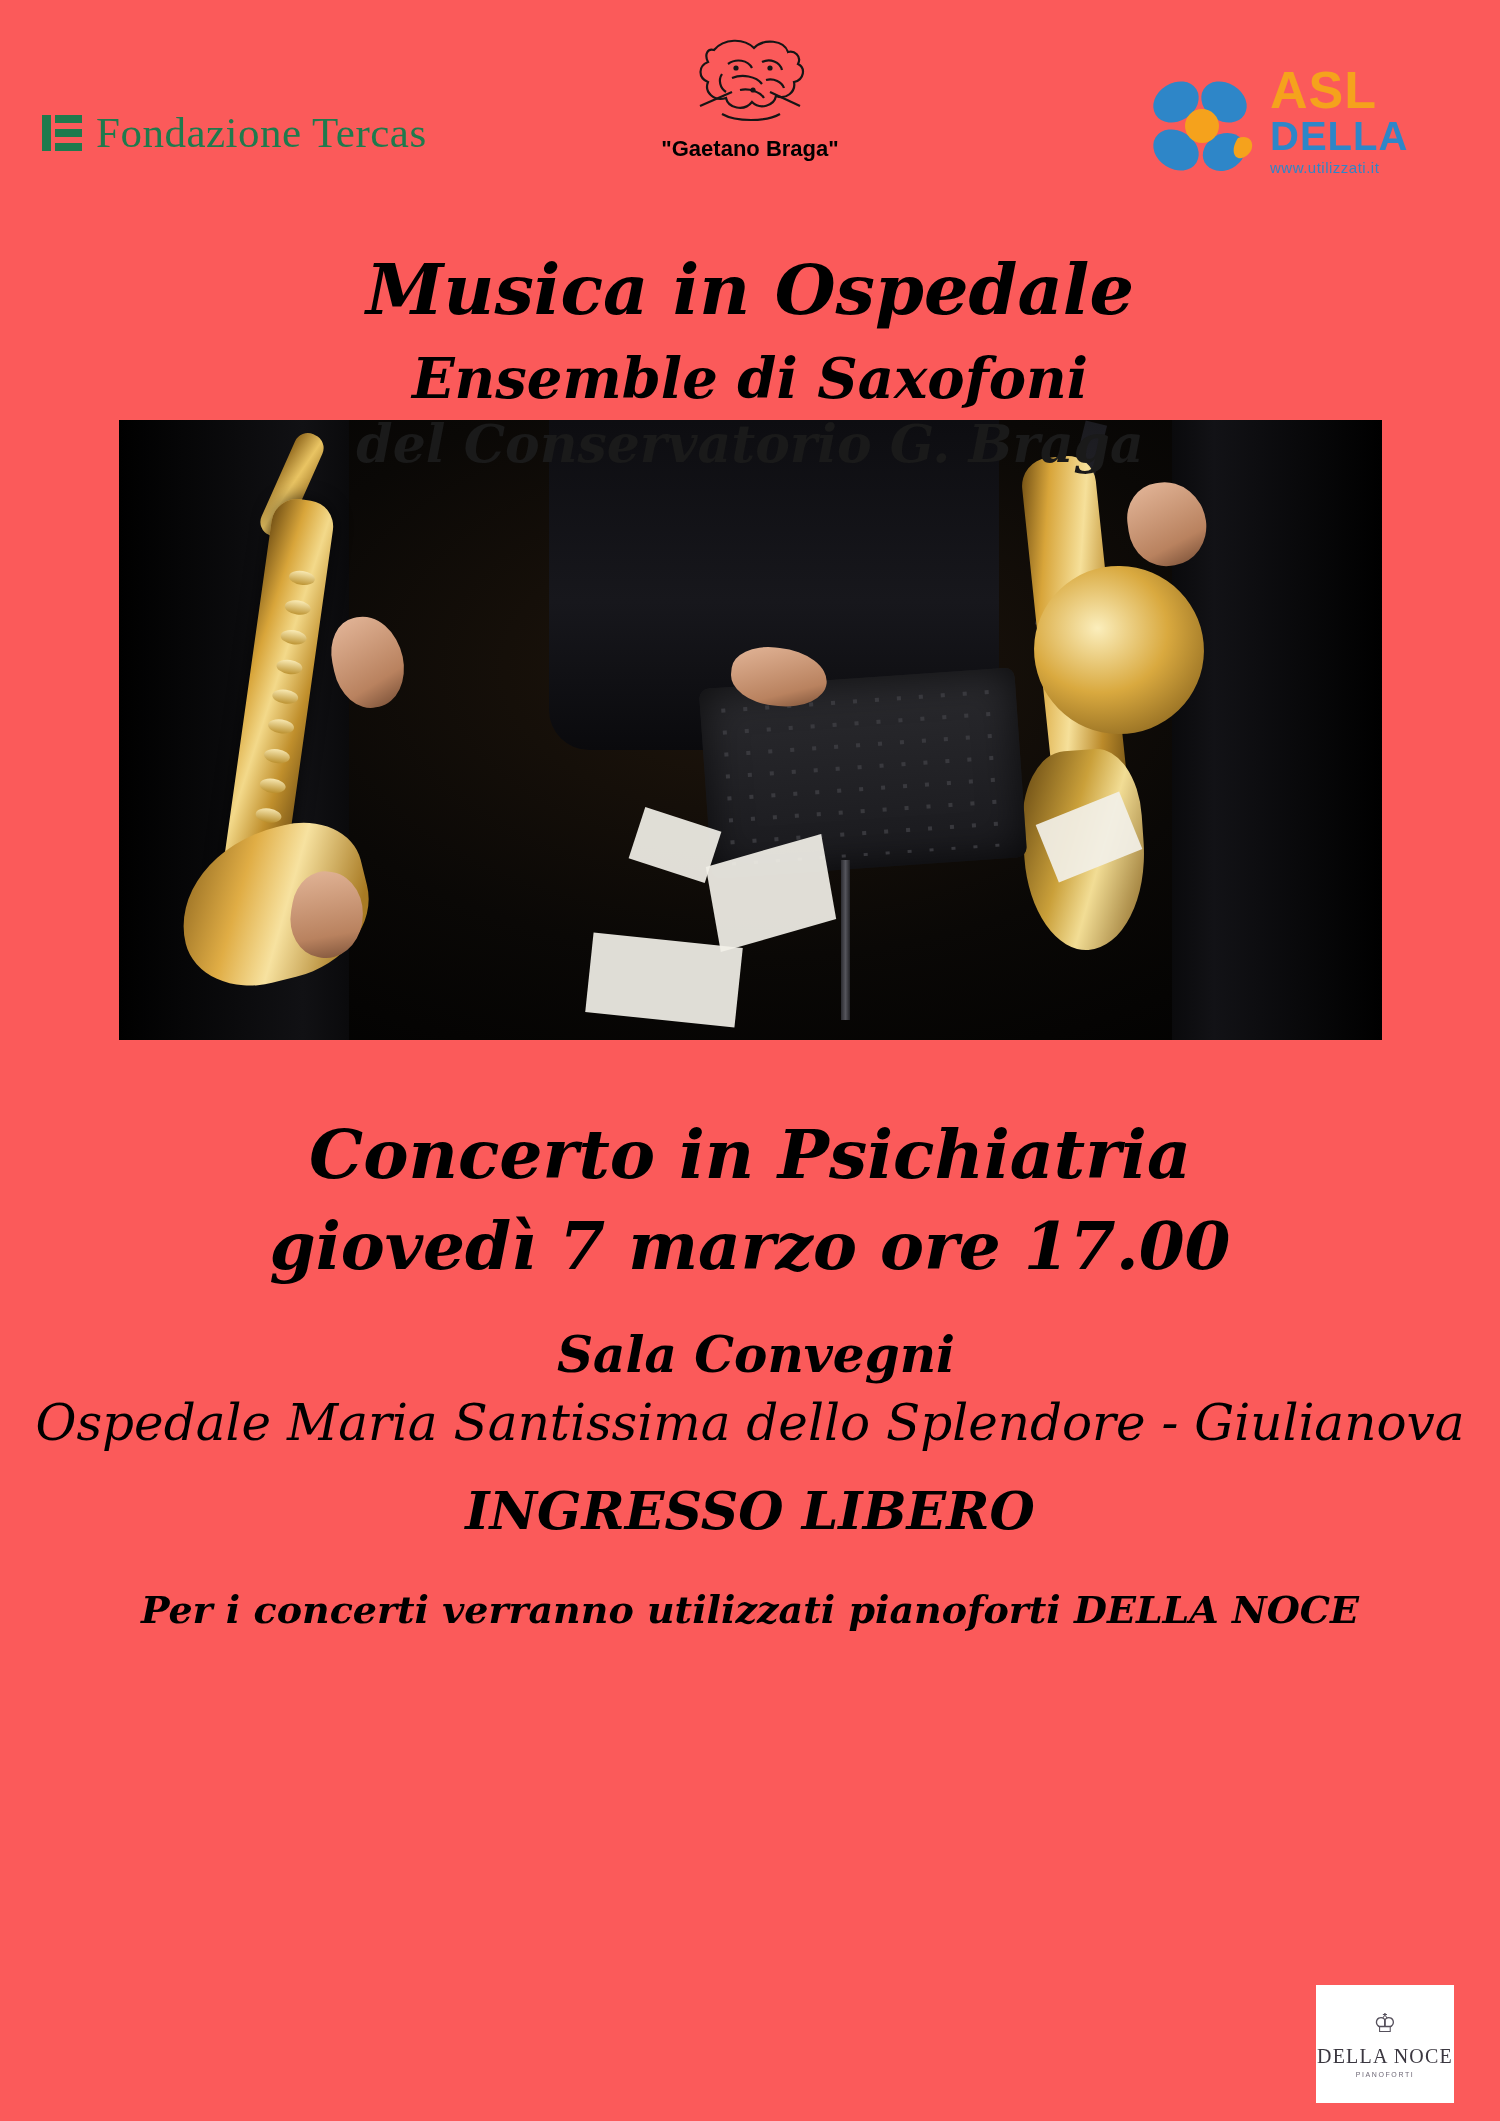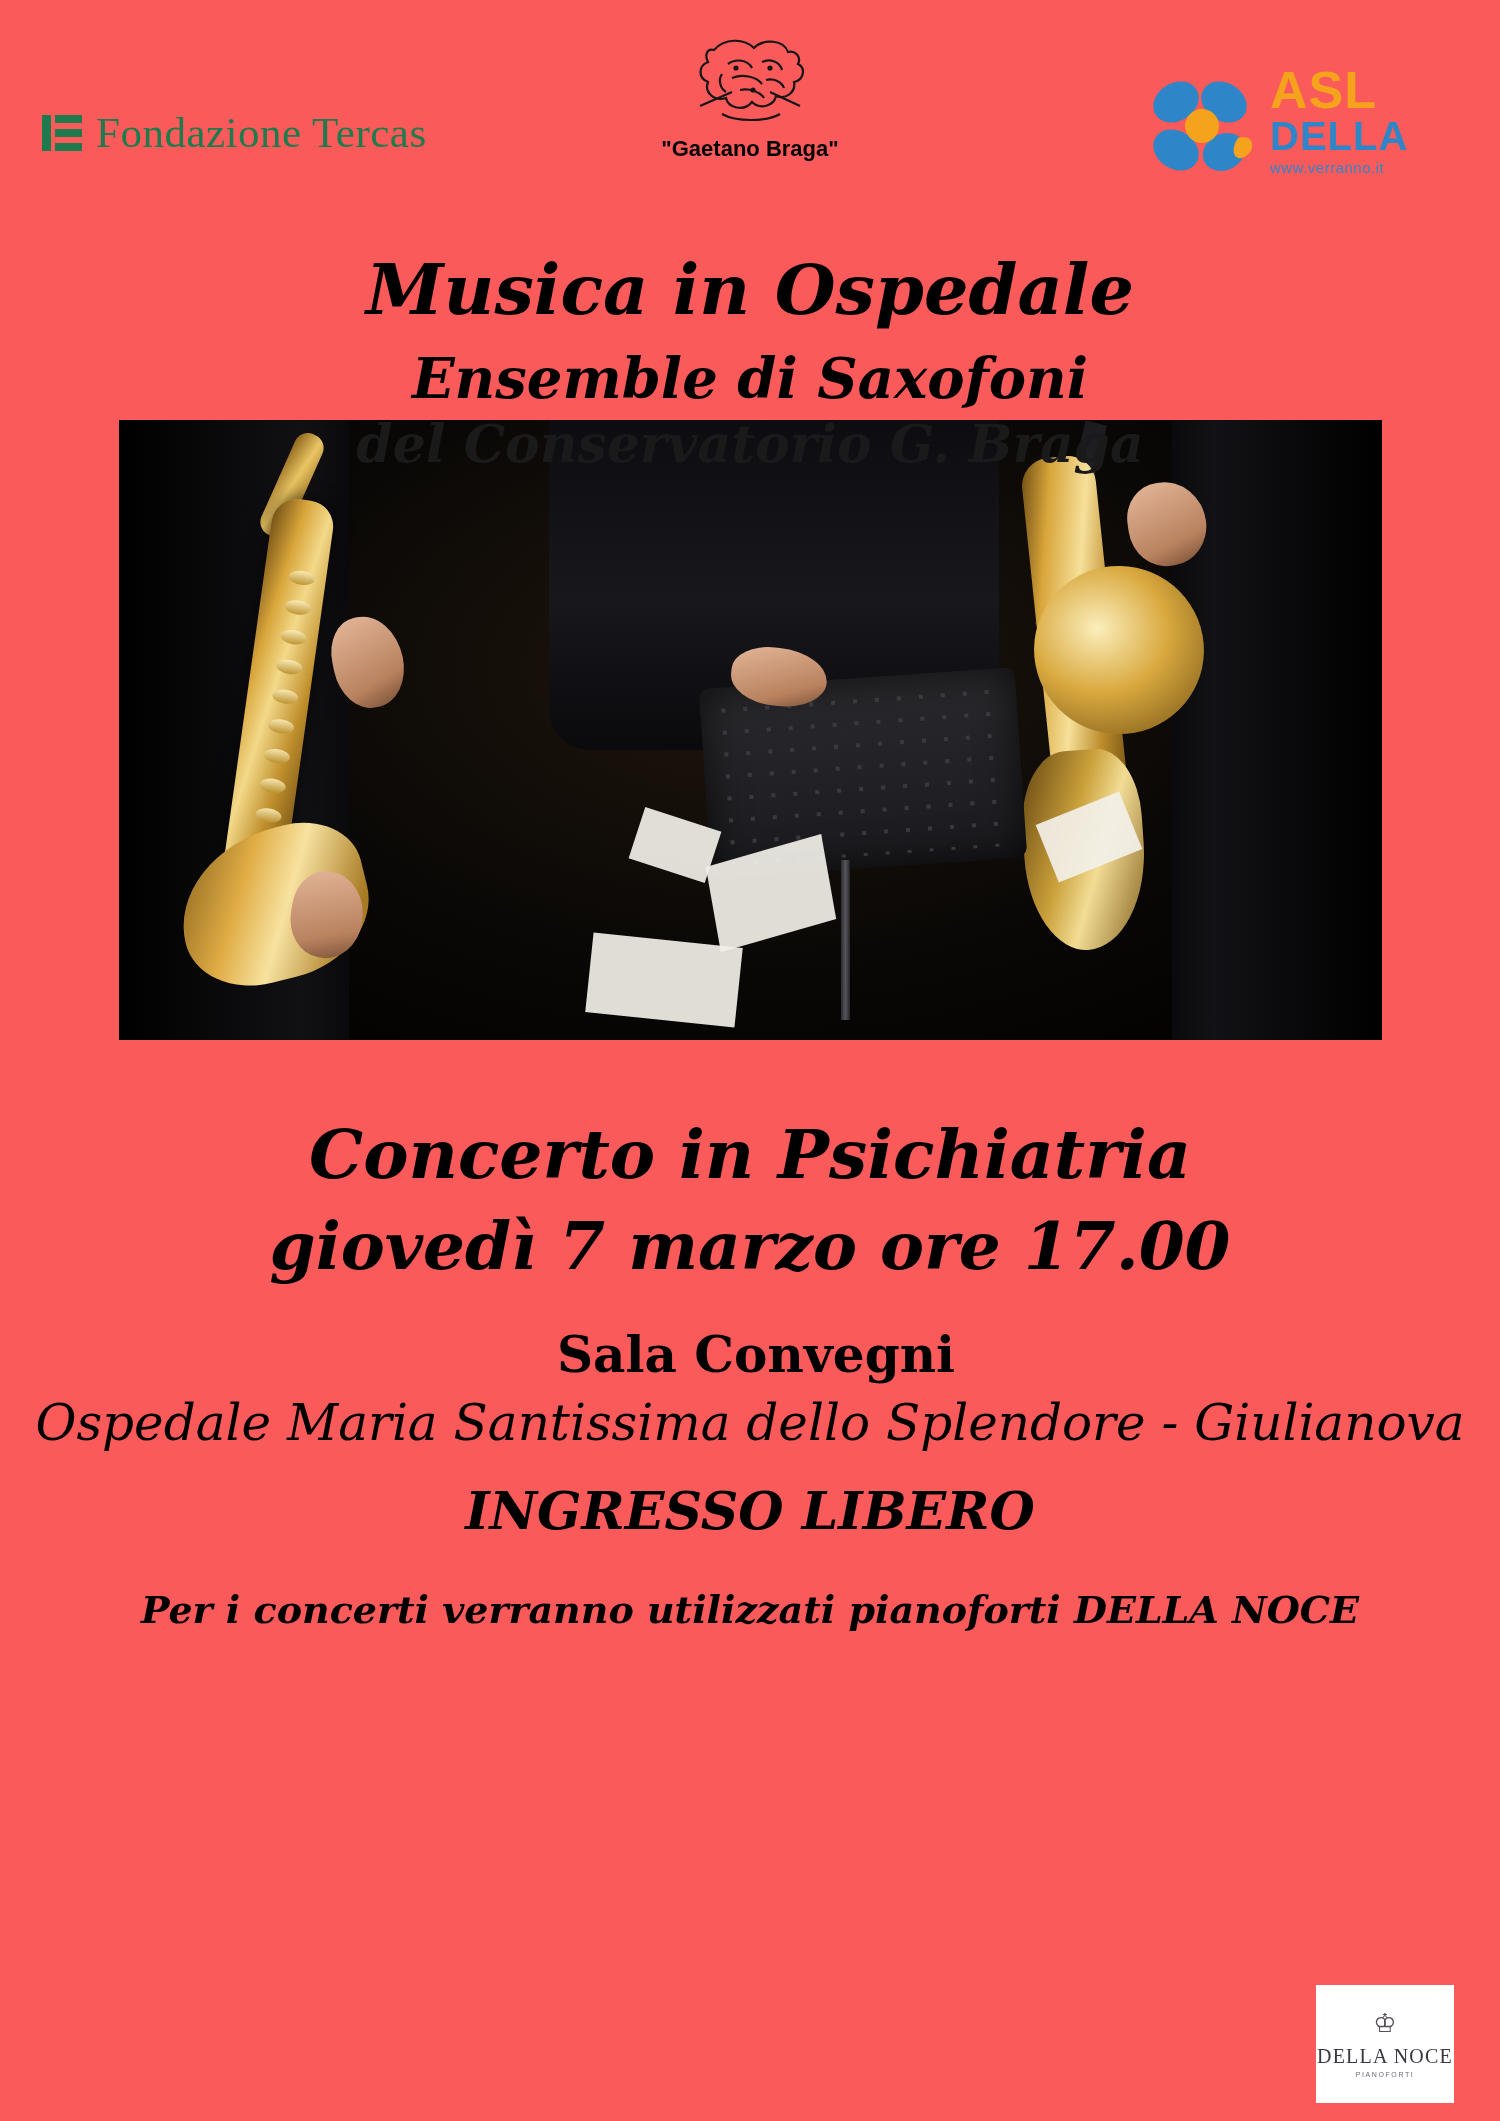--- a/index.html
+++ b/index.html
@@ -362,20 +362,21 @@
     font-style: italic;
     font-weight: bold;
     font-size: 66px;
     color: #000;
     margin-top: 18px;
     line-height: 1.12;
   }
   .venue-1 {
     text-align: center;
     font-family: "DejaVu Serif", serif;
+    font-style: italic;
     font-weight: bold;
     font-size: 50px;
     color: #000;
     margin-top: 42px;
     line-height: 1.14;
     padding-left: 12px;
   }
   .venue-2 {
     text-align: center;
     font-family: "DejaVu Serif", serif;
@@ -493,21 +494,21 @@
             <ellipse cx="82" cy="30" rx="24" ry="19" fill="#2e86c8" transform="rotate(32 82 30)"></ellipse>
             <ellipse cx="82" cy="80" rx="22" ry="18" fill="#2e86c8" transform="rotate(-28 82 80)"></ellipse>
             <circle cx="60" cy="54" r="17" fill="#f5a21c"></circle>
             <path d="M96 66 C112 60, 116 80, 100 86 C92 88, 88 78, 96 66 Z" fill="#f5a21c"></path>
           </g>
         </svg>
       </div>
       <div class="asl-text">
         <div class="asl-a">ASL</div>
         <div class="asl-t">DELLA</div>
-        <div class="asl-url">www.verranno.it</div>
+        <div class="asl-url">www.utilizzati.it</div>
       </div>
     </div>
   </div>
 
   <div class="title-sub">Musica in Ospedale</div>
   <div class="title-ensemble">Ensemble di Saxofoni</div>
   <div class="title-ensemble-2">del Conservatorio G. Braga</div>
 
   <div class="photo-wrap">
     <div class="photo">

